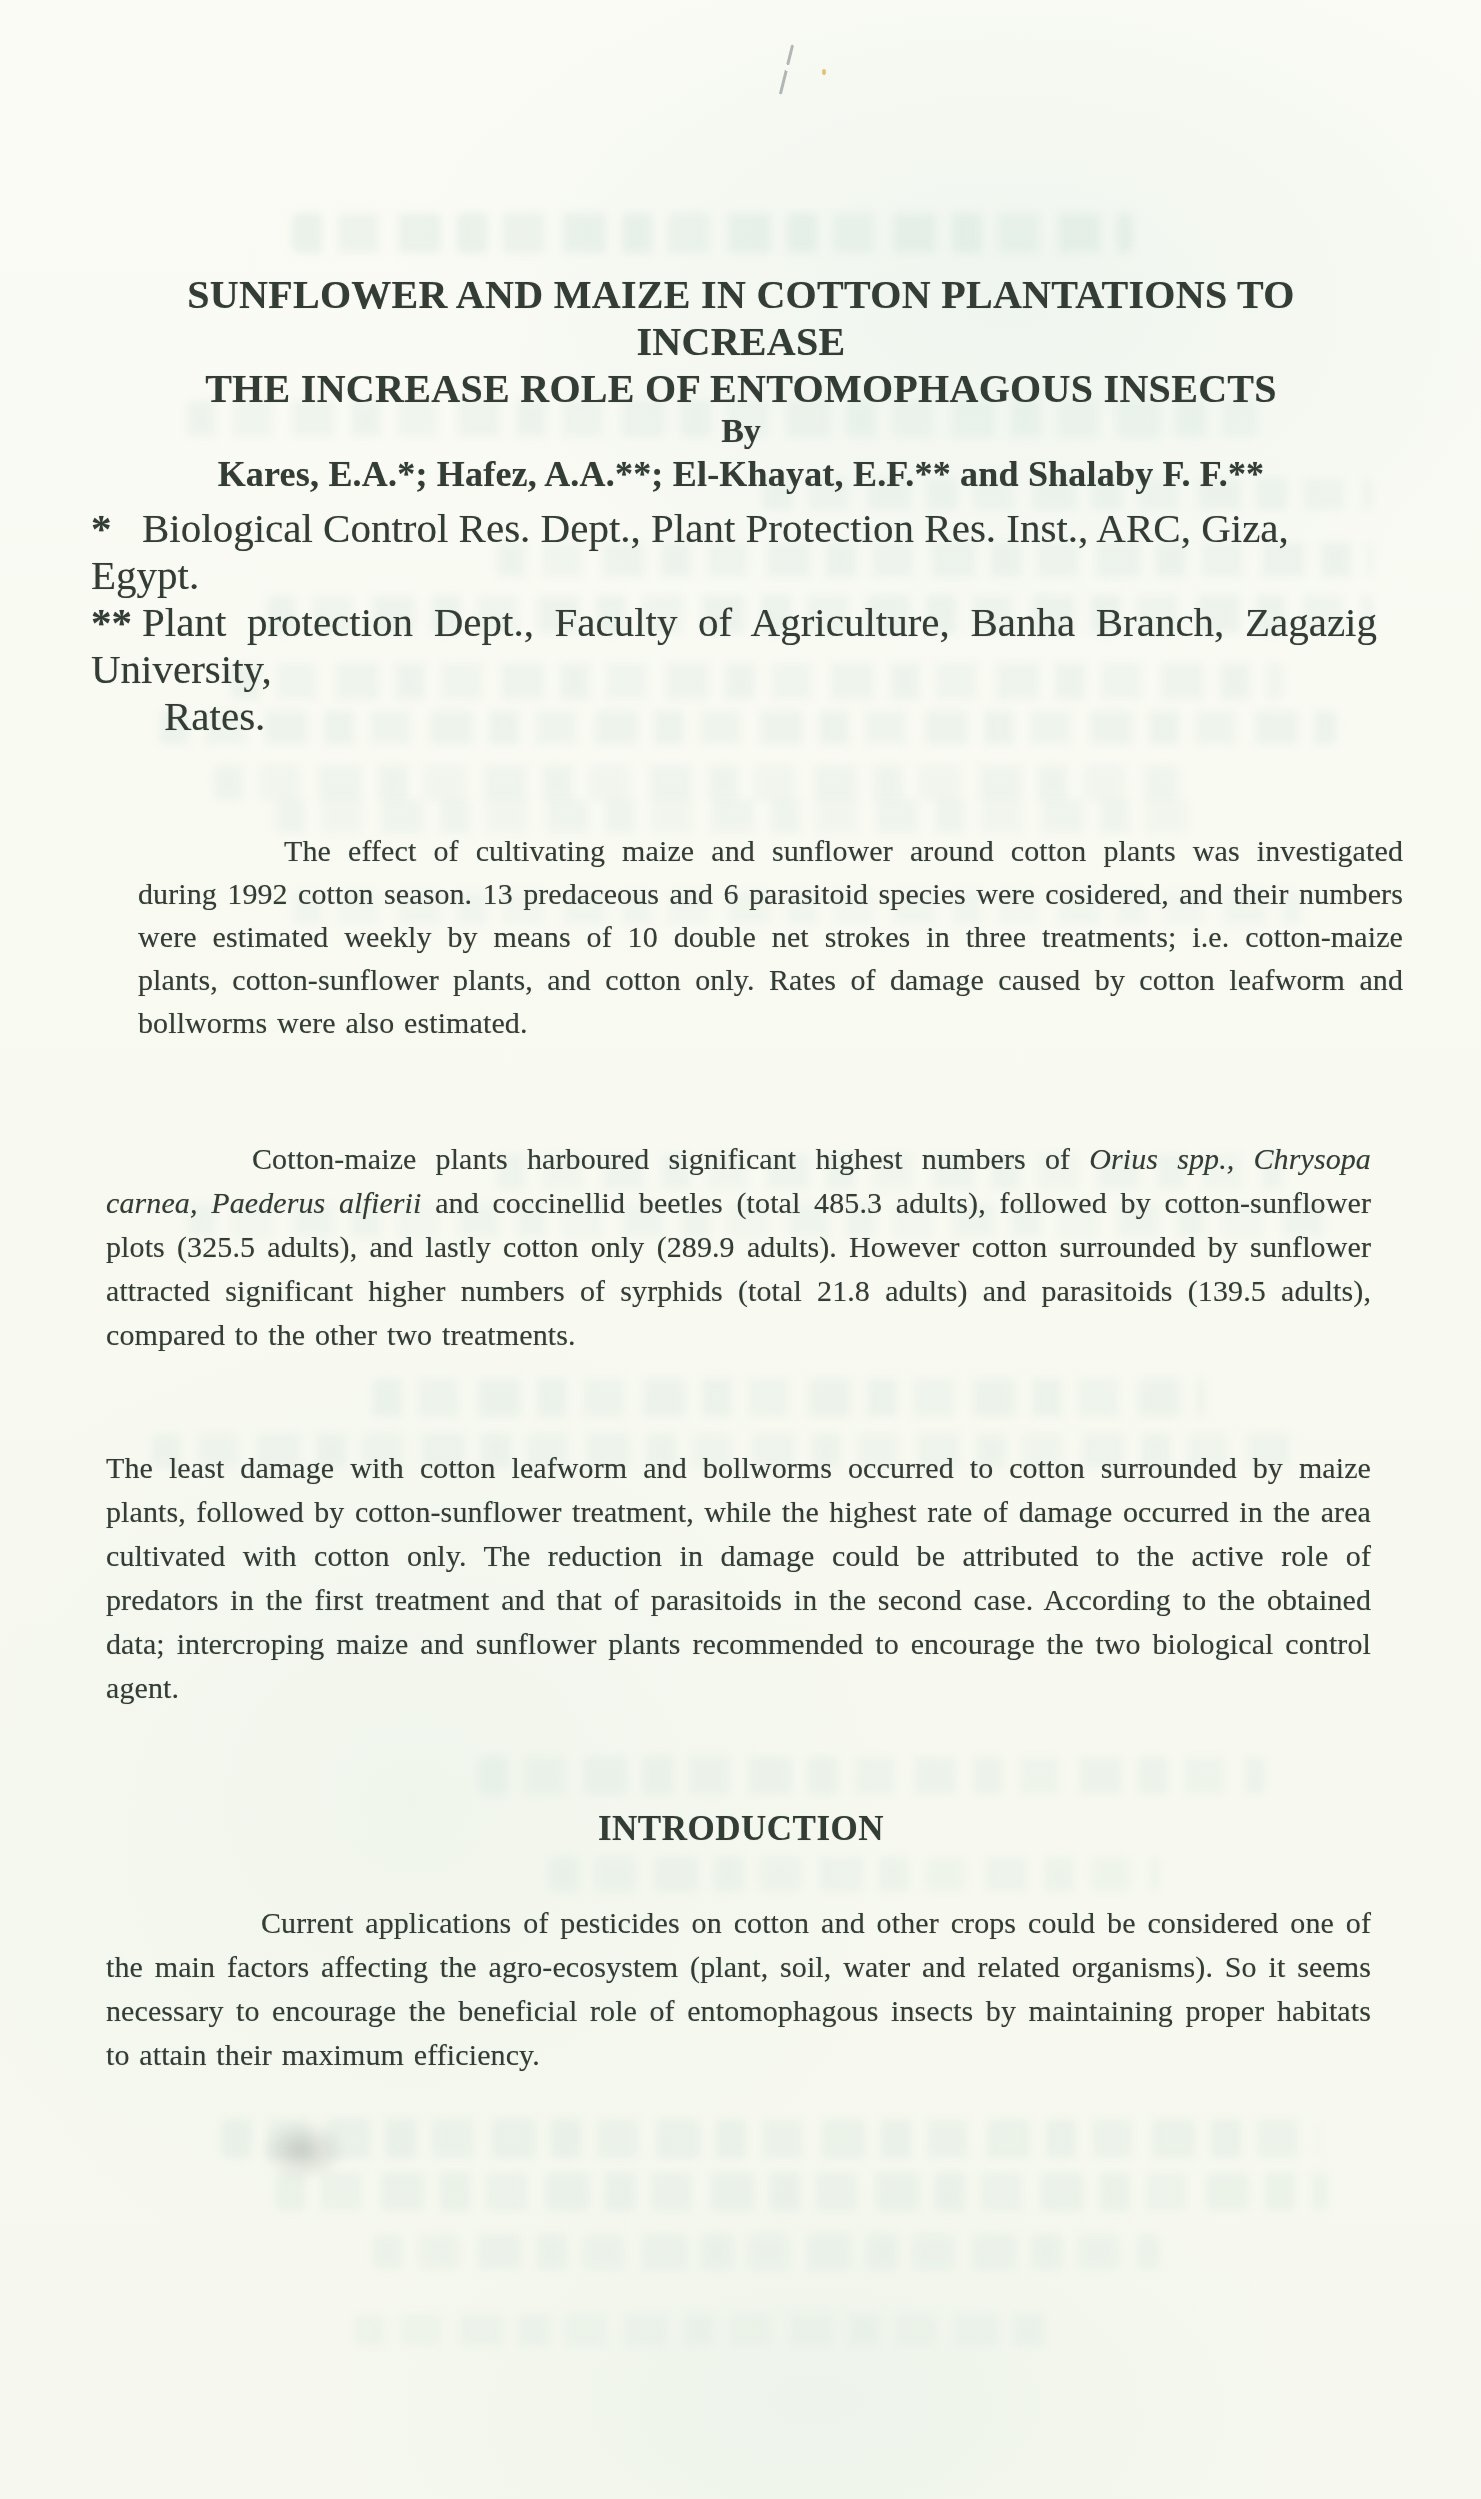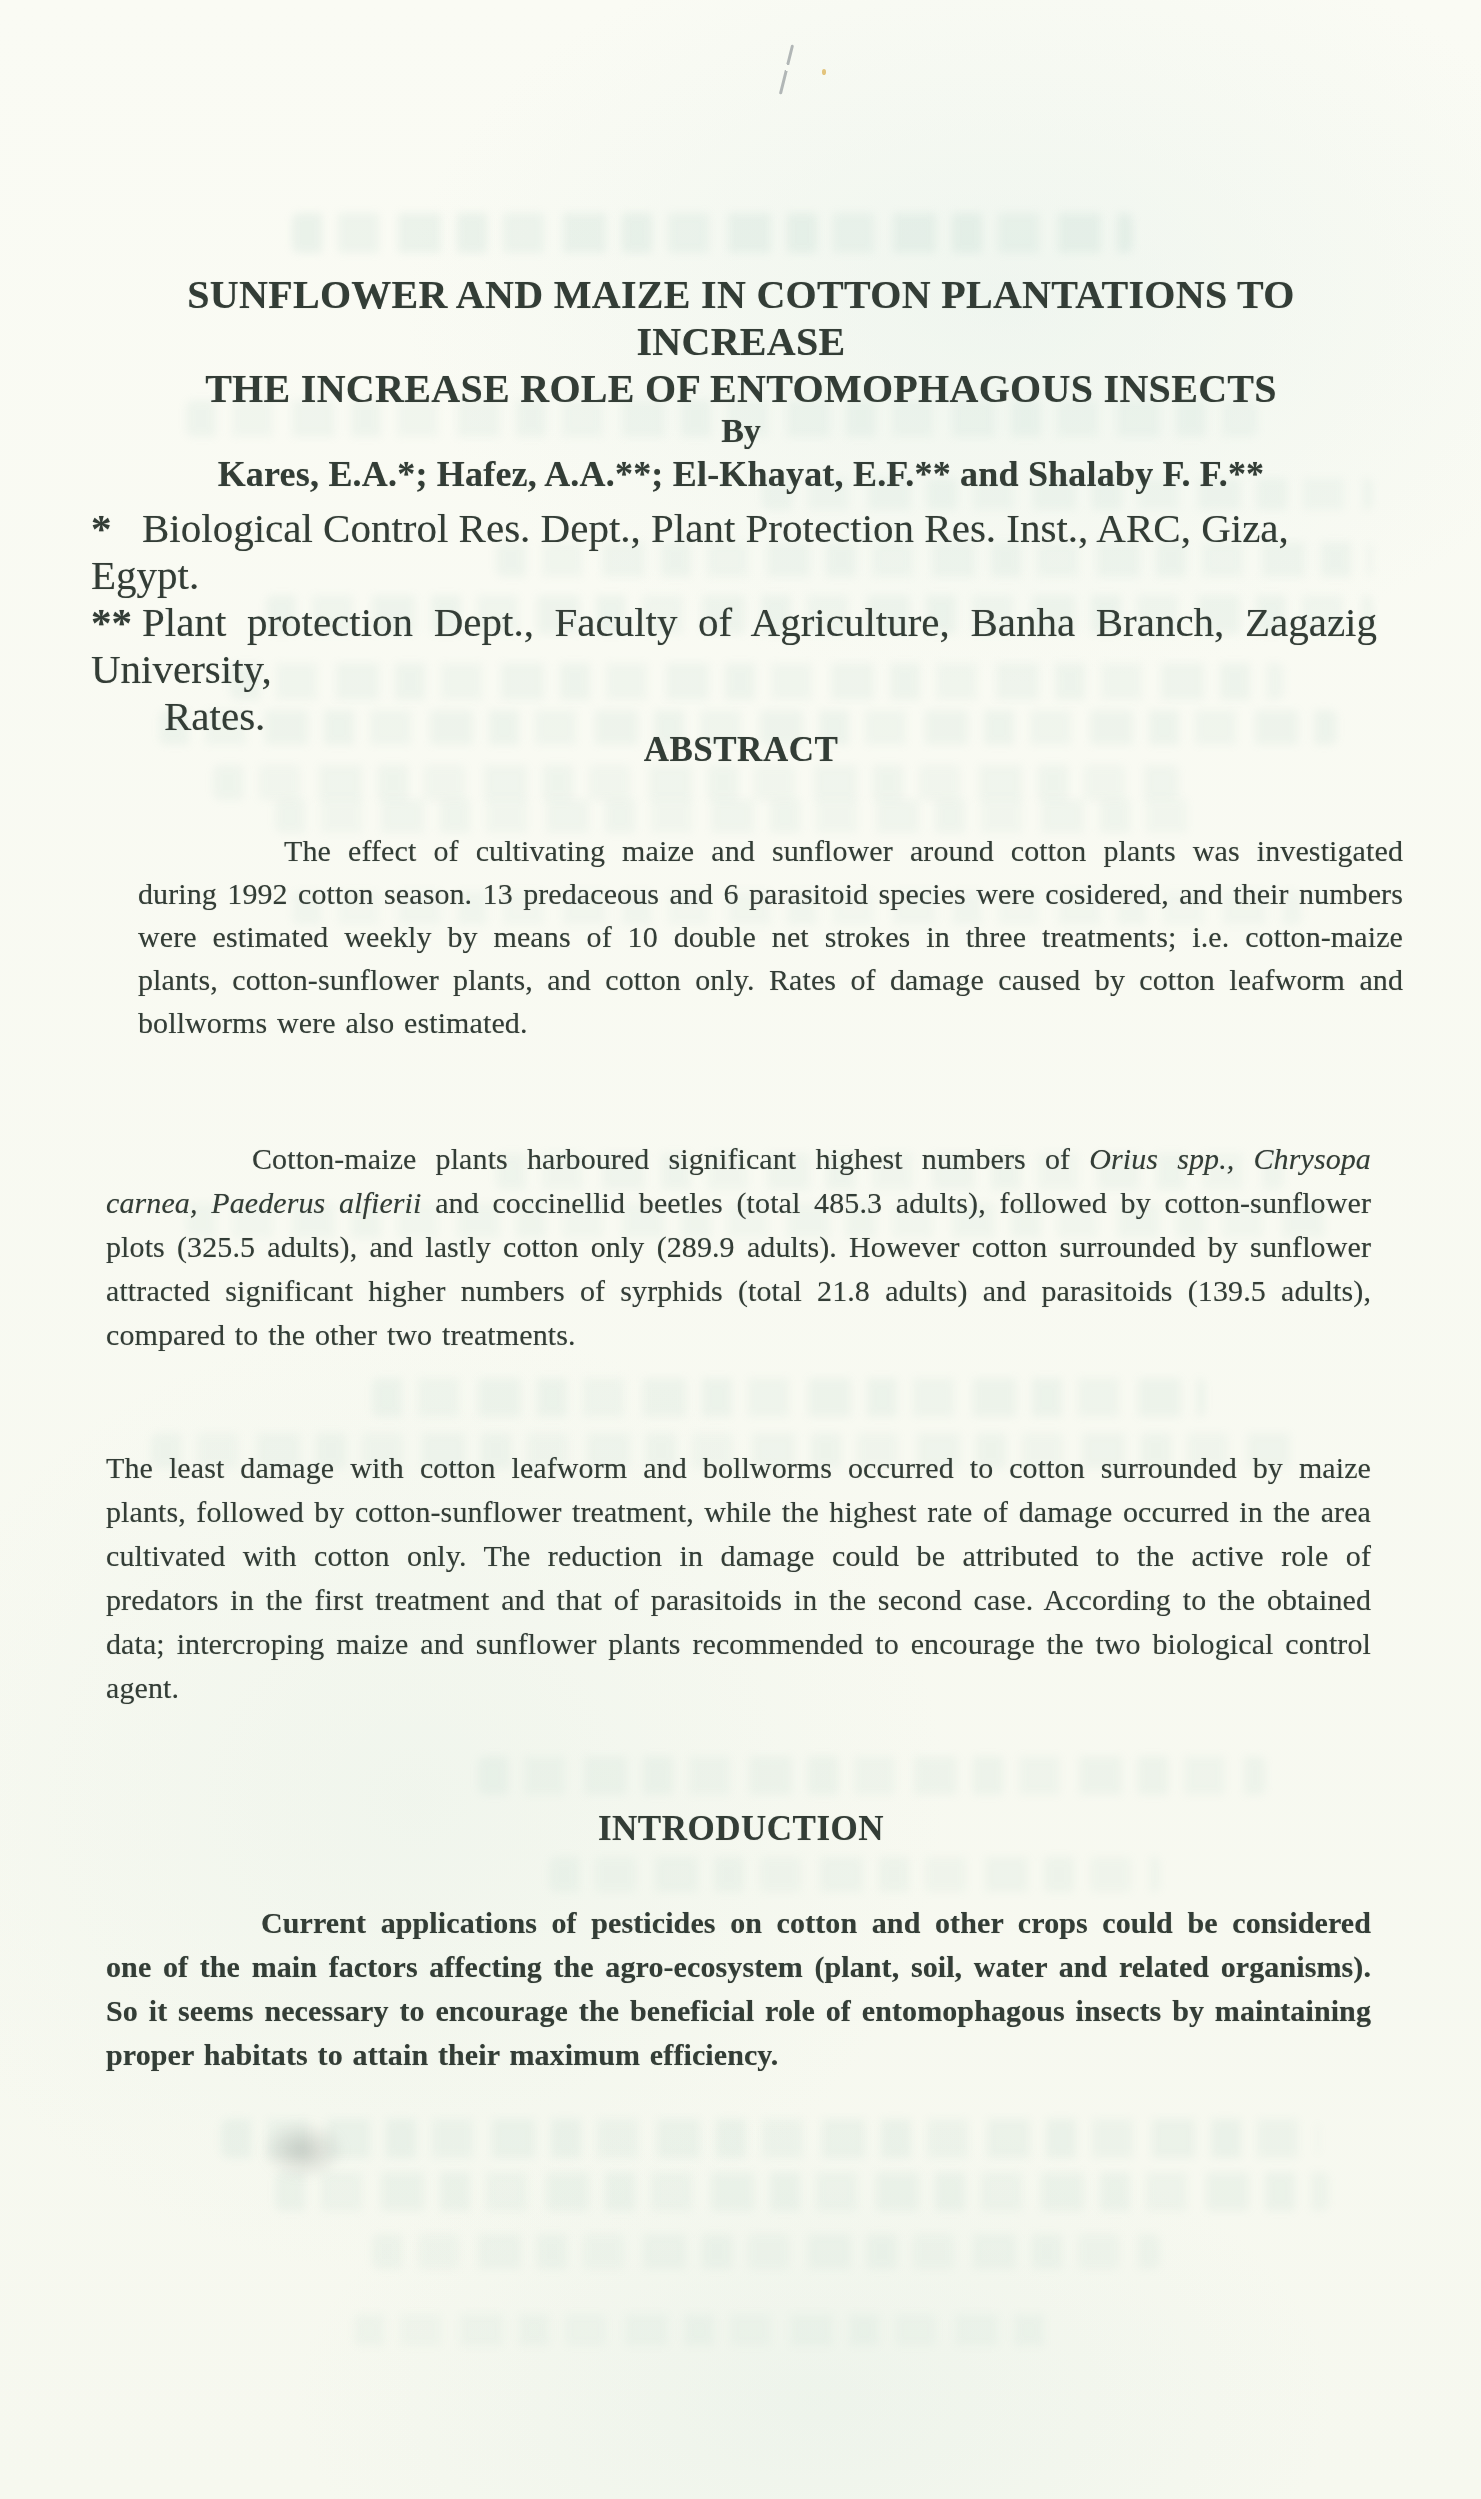--- a/index.html
+++ b/index.html
@@ -71,21 +71,21 @@
     left: 106px; width: 1265px;
     text-align: justify;
     font-size: 30px;
     word-spacing: 2.2px;
     letter-spacing: 0.1px;
   }
   .para .it { font-style: italic; }
   .para-1 { top: 829px;  line-height: 43px; text-indent: 146px; margin-left: 32px; }
   .para-2 { top: 1137px; line-height: 44px; text-indent: 146px; }
   .para-3 { top: 1446px; line-height: 44px; }
-  .para-intro { top: 1901px; line-height: 44px; text-indent: 155px; font-weight: bold; }
+  .para-intro { top: 1901px; line-height: 44px; text-indent: 155px; }
 
   
   .bleed {
     position: absolute;
     filter: blur(4.4px);
     border-radius: 7px;
     background: repeating-linear-gradient(90deg,
       rgba(158,198,186,0.30) 0px 30px,
       rgba(158,198,186,0.00) 30px 46px,
       rgba(158,198,186,0.24) 46px 87px,
@@ -162,21 +162,20 @@
     <div class="affil-line">
       <span class="marker">*</span><span>Biological Control Res. Dept., Plant Protection Res. Inst., ARC, Giza, Egypt.</span>
     </div>
     <div class="affil-line affil-justify">
       <span class="marker">**</span><span>Plant protection Dept., Faculty of Agriculture, Banha Branch, Zagazig</span>
     </div>
     <div>University,</div>
     <div class="affil-indent">Rates.</div>
   </div>
 
-  <div class="abs section-heading h-abstract txt">ABSTRACT</div>
 
   <div class="abs para para-1 txt">The effect of cultivating maize and sunflower around cotton plants was investigated during 1992 cotton season. 13 predaceous and 6 parasitoid species were cosidered, and their numbers were estimated weekly by means of 10 double net strokes in three treatments; i.e. cotton-maize plants, cotton-sunflower plants, and cotton only. Rates of damage caused by cotton leafworm and bollworms were also estimated.</div>
 
   <div class="abs para para-2 txt"><span>Cotton-maize plants harboured significant highest numbers of </span><span class="it">Orius spp.,</span><span> </span><span class="it">Chrysopa carnea,</span><span> </span><span class="it">Paederus alfierii</span><span> and coccinellid beetles (total 485.3 adults), followed by cotton-sunflower plots (325.5 adults), and lastly cotton only (289.9 adults). However cotton surrounded by sunflower attracted significant higher numbers of syrphids (total 21.8 adults) and parasitoids (139.5 adults), compared to the other two treatments.</span></div>
 
   <div class="abs para para-3 txt">The least damage with cotton leafworm and bollworms occurred to cotton surrounded by maize plants, followed by cotton-sunflower treatment, while the highest rate of damage occurred in the area cultivated with cotton only.  The reduction in damage could be attributed to the active role of predators in the first treatment and that of parasitoids in the second case.  According to the obtained data; intercroping maize and sunflower plants recommended to encourage the two biological control agent.</div>
 
   <div class="abs section-heading h-intro txt">INTRODUCTION</div>
 
   <div class="abs para para-intro txt">Current applications of pesticides on cotton and other crops could be considered one of the main factors affecting the agro-ecosystem (plant, soil, water and related organisms).  So it seems necessary to encourage the beneficial role of entomophagous insects by  maintaining proper habitats to attain their maximum efficiency.</div>

